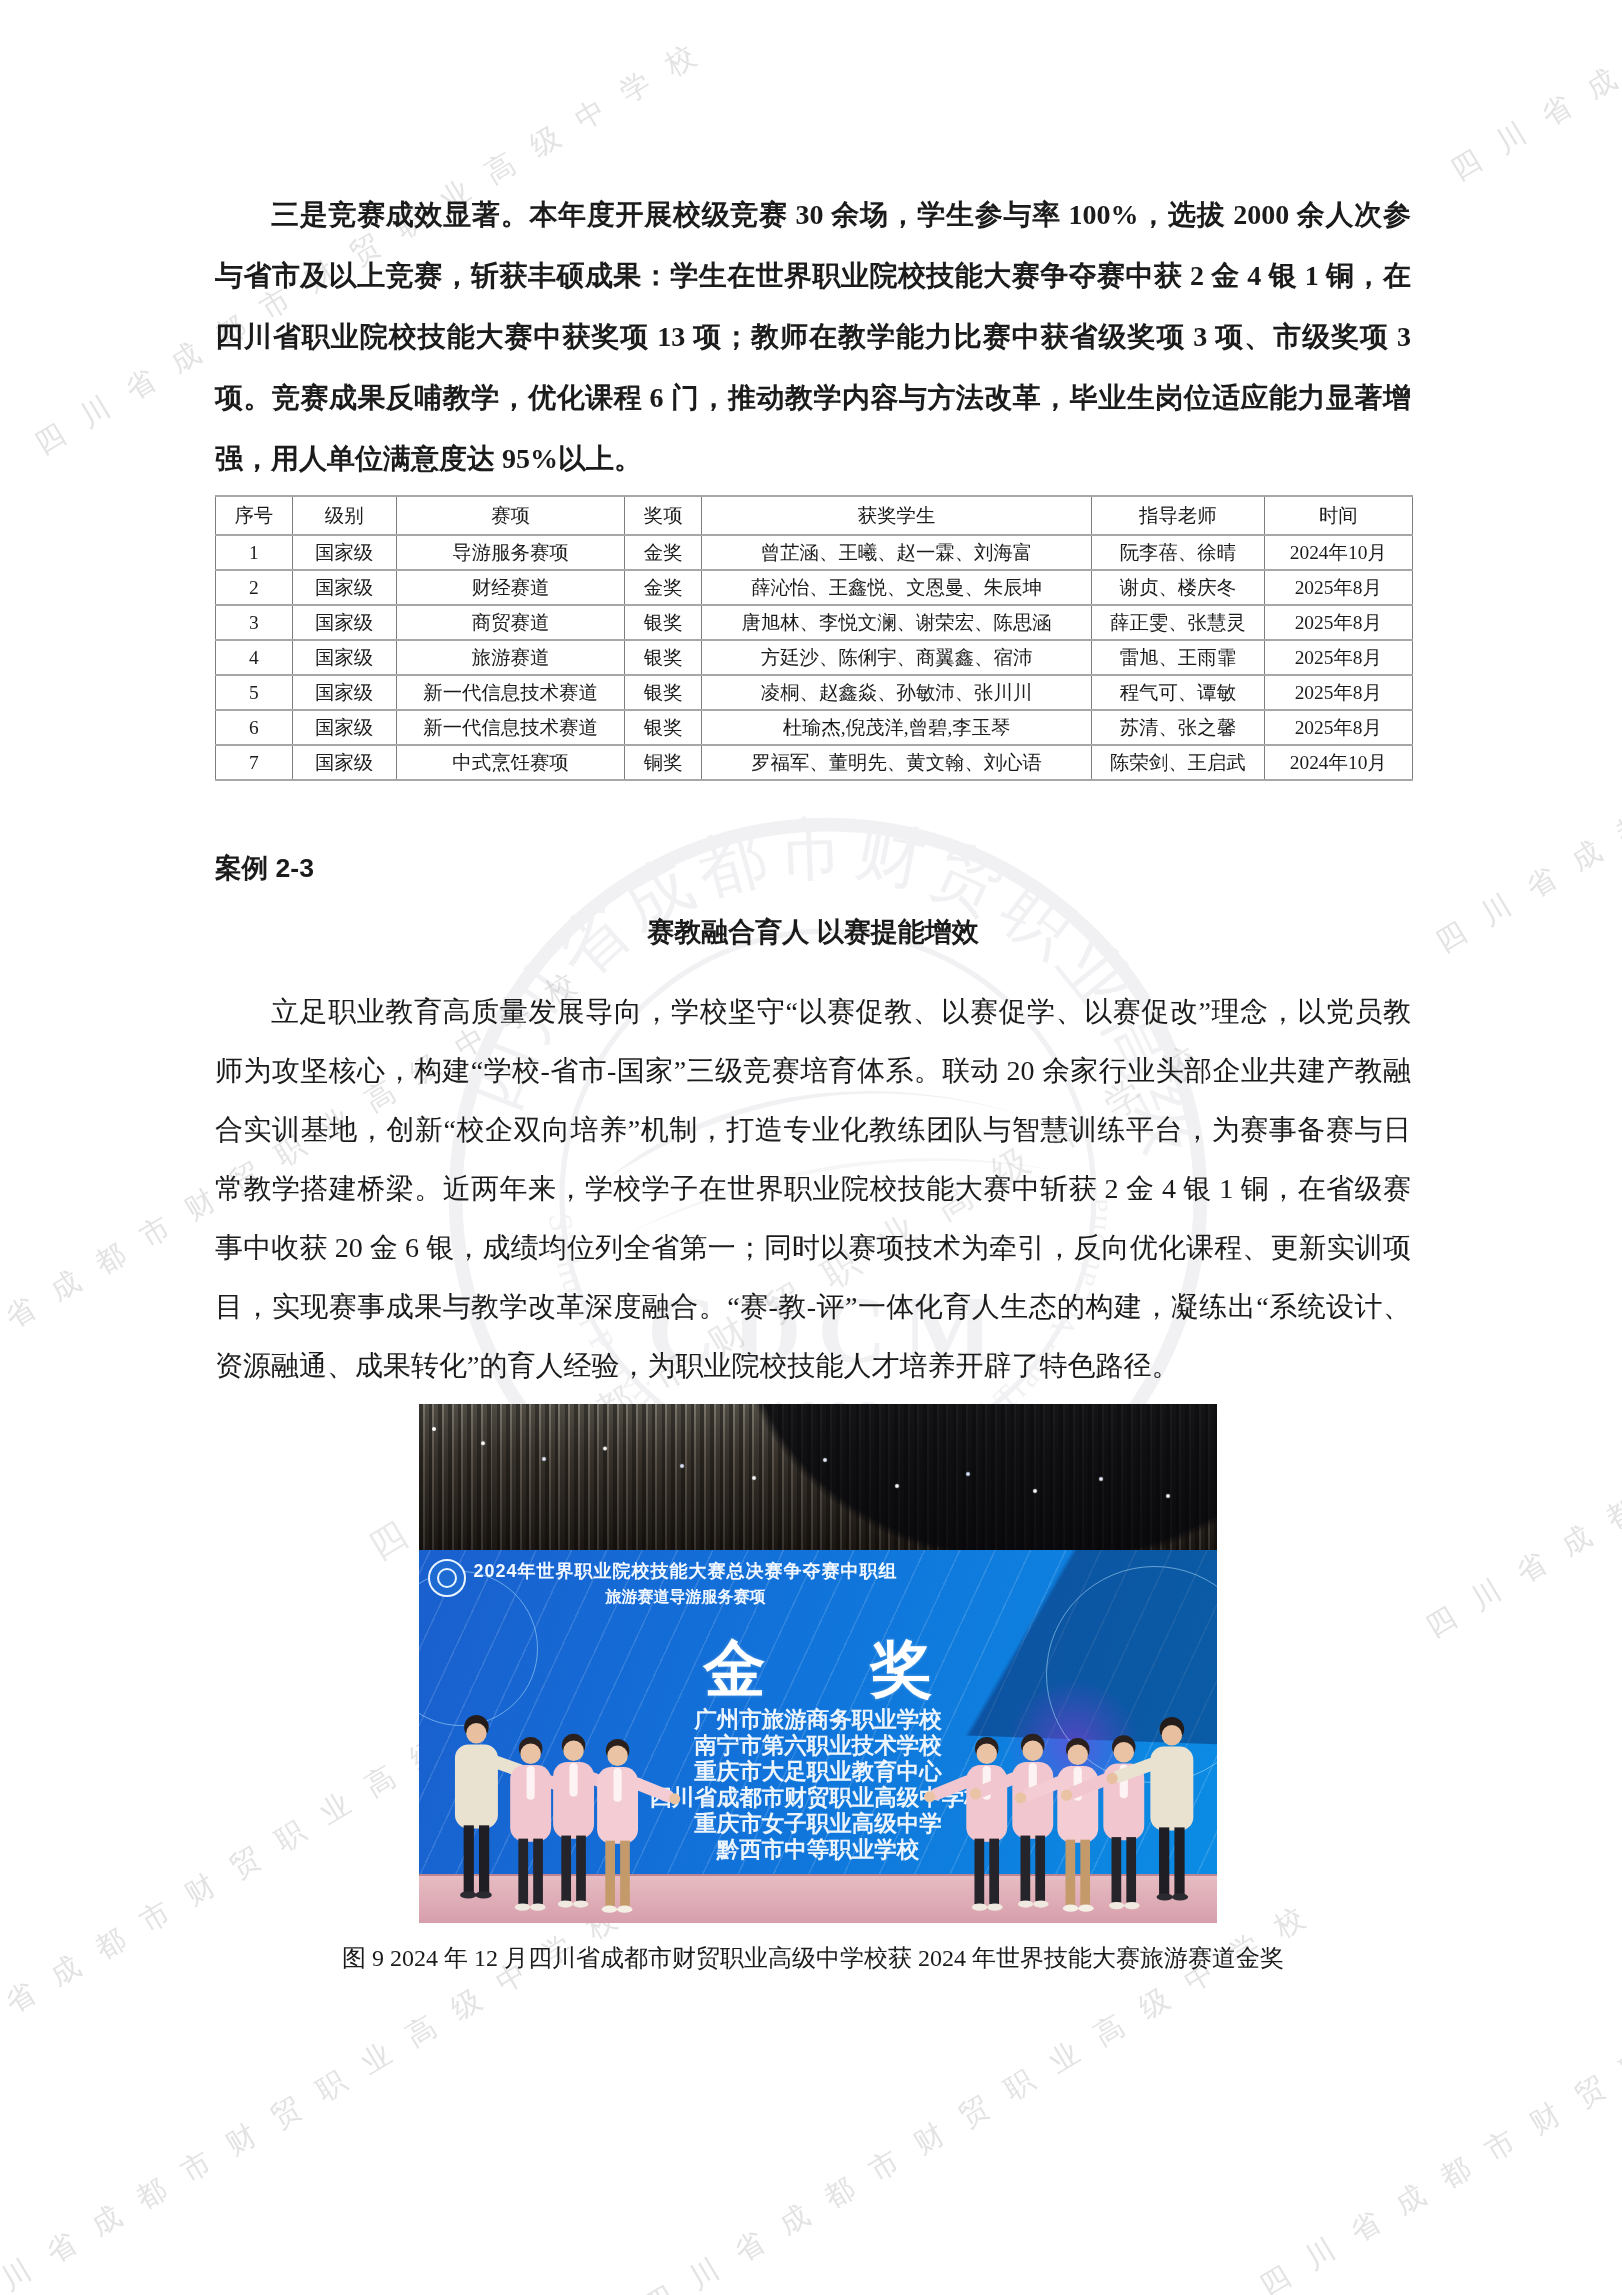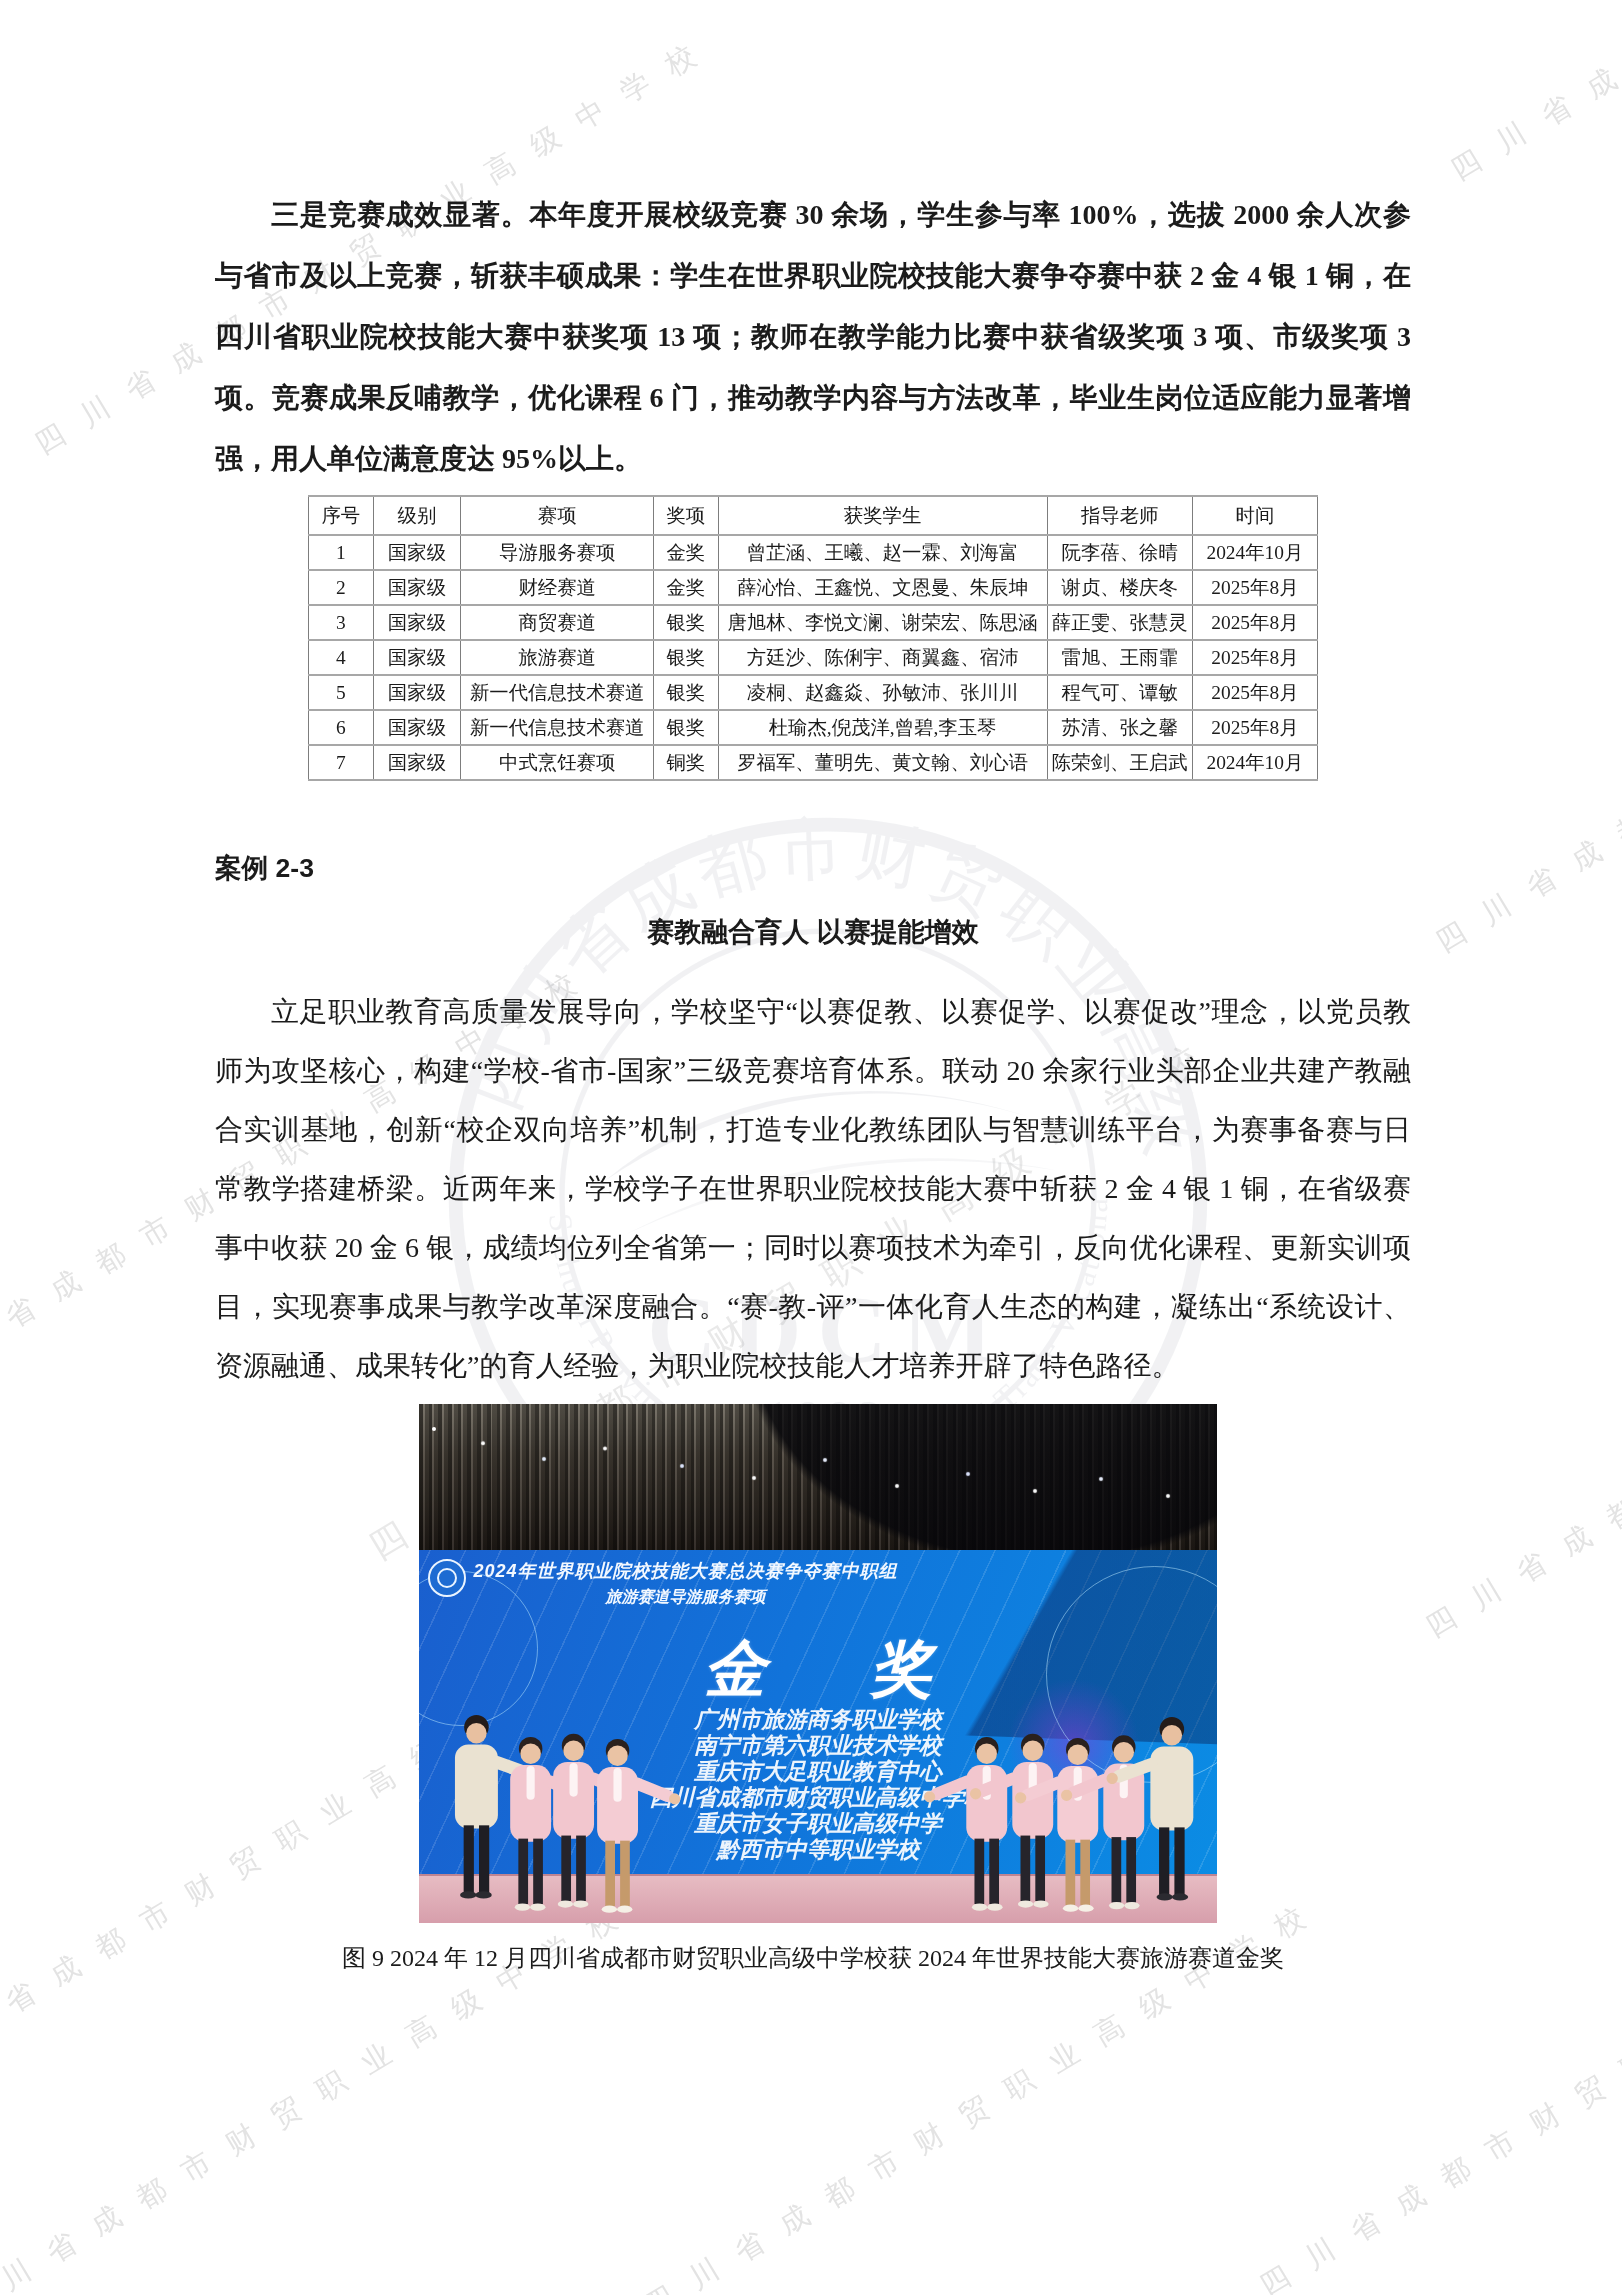--- a/index.html
+++ b/index.html
@@ -25,35 +25,35 @@
 
   
   .content{position:absolute;left:215px;top:0;width:1196px;}
   .para{font-size:28px;line-height:61px;text-align:justify;text-indent:2em;margin:0;}
   .para1{margin-top:184px;font-weight:bold;}
   .para2{margin-top:32px;line-height:59px;}
 
   .table-title{margin-top:4.1px;text-align:center;font-family:"Liberation Sans",sans-serif;
                font-weight:bold;font-size:24.5px;line-height:30px;}
 
-  table.awards{border-collapse:collapse;margin:6.1px auto 0 auto;width:1010px;table-layout:fixed;
+  table.awards{border-collapse:collapse;margin:6.1px auto 0 auto;width:1198px;table-layout:fixed;
                font-size:19.4px;}
   table.awards th,table.awards td{
       border-left:1px solid #7d7d7d;border-right:1px solid #7d7d7d;
       border-top:2.6px solid #a7a7a7;border-bottom:2.6px solid #a7a7a7;
       text-align:center;vertical-align:middle;padding:0 3.1px;overflow:hidden;}
   table.awards th{height:37px;font-weight:normal;}
   table.awards td{height:33px;}
 
   .case-label{margin-top:69px;font-family:"Liberation Sans",sans-serif;font-weight:bold;font-size:26.6px;}
   .case-title{margin-top:28px;text-align:center;font-family:"Liberation Sans",sans-serif;
               font-weight:bold;font-size:27px;}
 
   
-  .photo{position:relative;margin:9.2px 0 0 204px;width:798px;height:519px;overflow:hidden;background:#b91c1c;font-style:italic;}
+  .photo{position:relative;margin:9.2px 0 0 204px;width:798px;height:519px;overflow:hidden;background:#b91c1c;}
   .curtain{position:absolute;left:0;top:0;width:100%;height:146px;
      background:
        radial-gradient(ellipse 501px 389px at 78% -48%, rgba(6,6,10,.8) 58%, rgba(6,6,10,0) 60%),
        repeating-linear-gradient(90deg, rgba(0,0,0,.5) 0 3.6px, rgba(255,255,255,.08) 3.6px 5.6px, rgba(0,0,0,.28) 5.6px 9.7px),
        linear-gradient(#6d685d 0%, #4c453c 35%, #241e19 100%);}
   .lights{position:absolute;left:12.8px;top:23px;width:4.1px;height:4.1px;border-radius:50%;background:#fff;
      box-shadow:49px 14.3px 1px #fff,110px 30px 1px #e6efff,171px 19.4px 1px #fff,248px 37px 1px #dfe8ff,
        320px 49px 1px #fff,391px 31px 1px #eaf0ff,463px 57px 1px #fff,534px 45px 1px #dde6ff,
        601px 62px 1px #fff,667px 50px 1px #eaf0ff,734px 67px 1px #fff;}
   .screen{position:absolute;left:0;top:146px;width:100%;height:325px;overflow:hidden;

